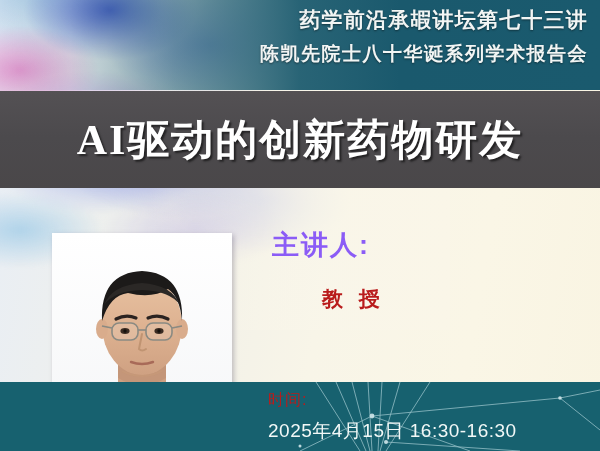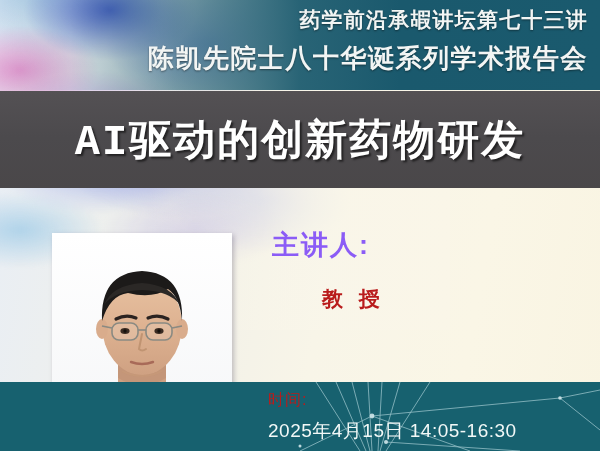--- a/index.html
+++ b/index.html
@@ -85,35 +85,35 @@
     position: absolute;
     right: 12px;
     color: #f2f5f4;
     font-size: 21px;
     font-weight: 700;
     letter-spacing: 1.2px;
     white-space: nowrap;
     text-shadow: 0 1px 2px rgba(0,0,0,.45);
   }
   .band-top .tline.l1 { top: 6px; }
-  .band-top .tline.l2 { top: 41px; font-size: 26px; letter-spacing: 1.5px; }
+  .band-top .tline.l2 { top: 41px; font-size: 19px; letter-spacing: 1.5px; }
 
   
   .band-title {
     position: absolute;
     left: 0; top: 91px;
     width: 600px; height: 97px;
     background: linear-gradient(180deg,#545154 0%, #4c4a4d 48%, #4a4749 100%);
     display: flex;
     align-items: center;
     justify-content: center;
   }
   .band-title .maintitle {
     color: #ffffff;
-    font-family: Liberation Mono, monospace;
+    font-family: Liberation Serif, serif;
     font-size: 42px;
     font-weight: 700;
     letter-spacing: 2px;
     white-space: nowrap;
     text-shadow: 2px 2px 2px rgba(0,0,0,.55);
   }
 
   
   .portrait {
     position: absolute;
@@ -307,15 +307,15 @@
       </g>
       <g fill="#cfe6ea" opacity=".9">
         <circle cx="372" cy="34" r="2.4"></circle>
         <circle cx="560" cy="16" r="1.8"></circle>
         <circle cx="386" cy="60" r="2"></circle>
         <circle cx="300" cy="64" r="1.5"></circle>
       </g>
     </svg>
   </div>
   <div class="time-label">时间:</div>
-  <div class="time-value">2025年4月15日  14:05-16:30</div>
+  <div class="time-value">2025年4月15日  16:30-16:30</div>
 
 </div>
 
 </body></html>

